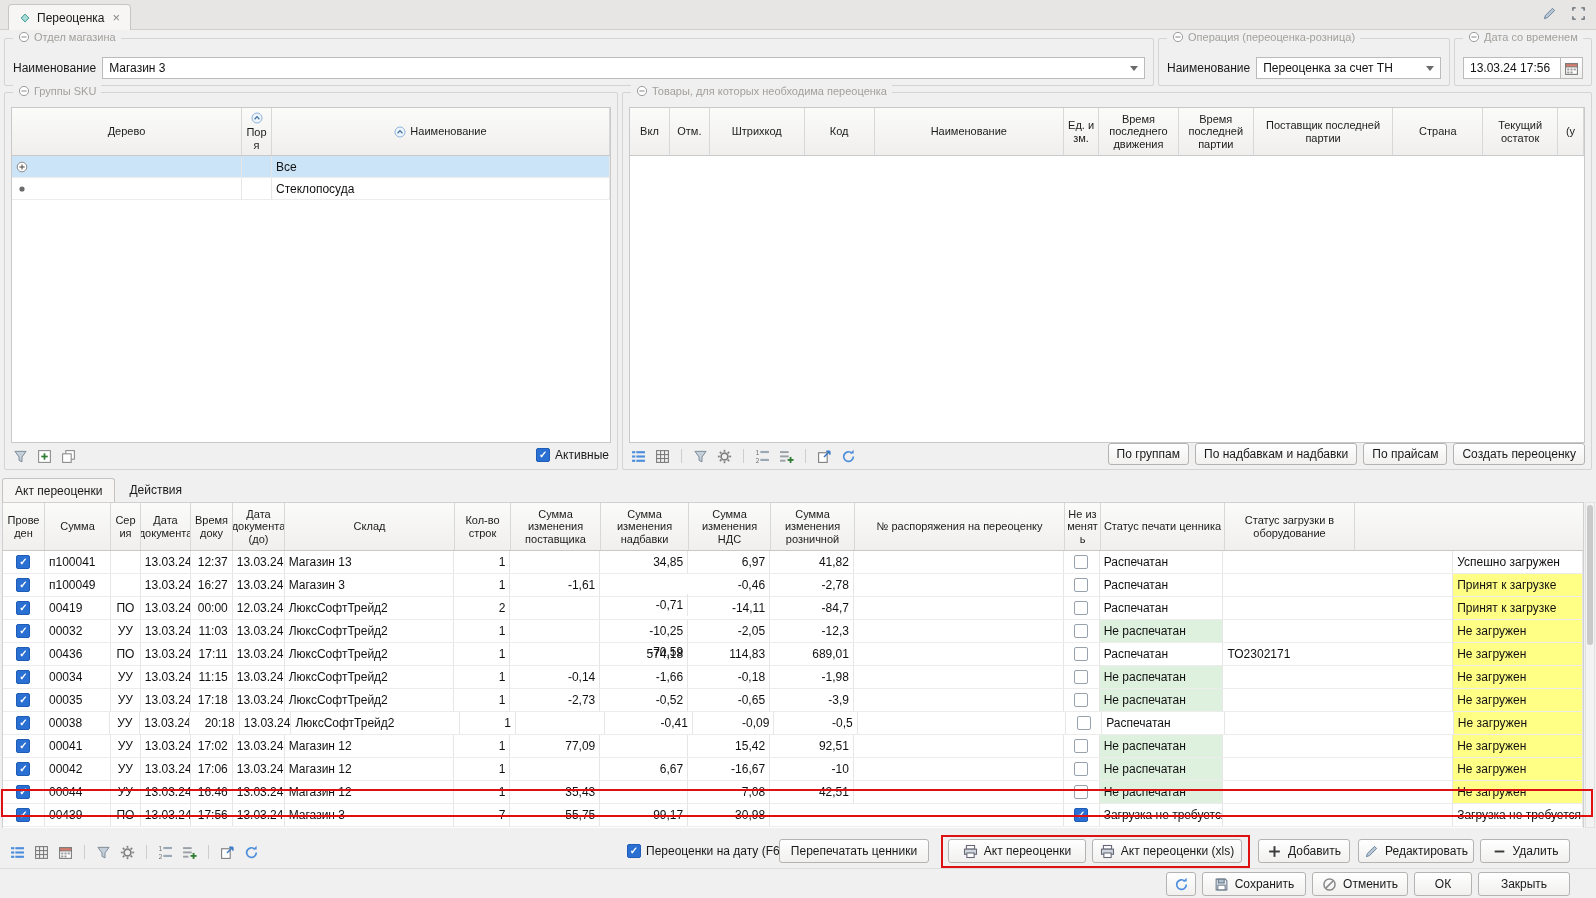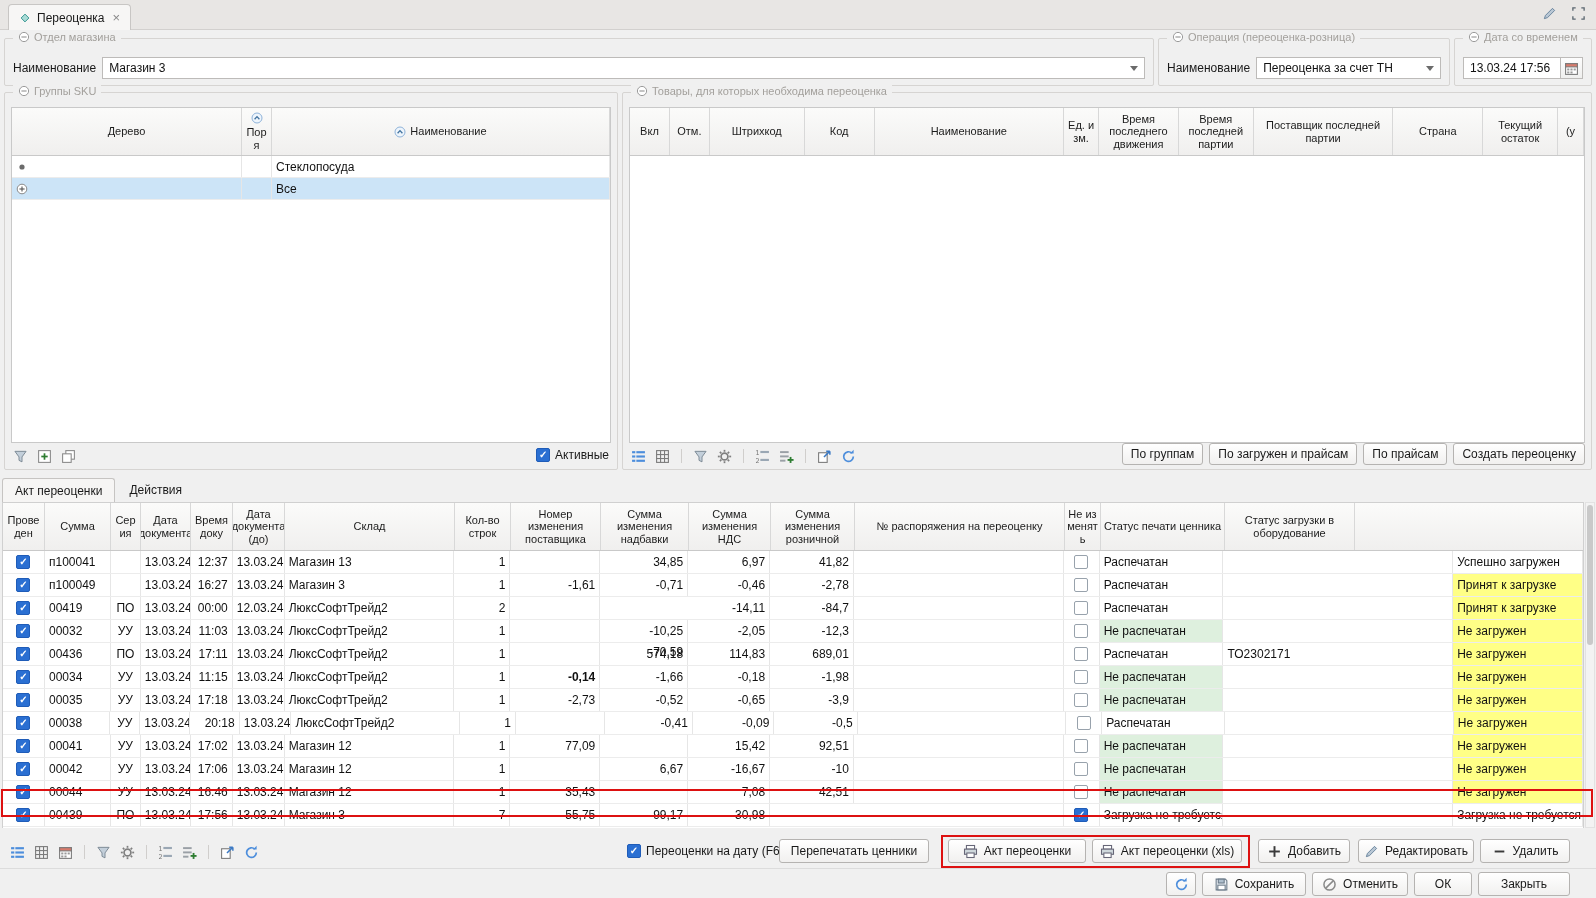--- a/index.html
+++ b/index.html
@@ -198,43 +198,43 @@
           <span class="icn s12">
               <svg viewBox="0 0 12 12">
                 <circle cx="6" cy="6" r="5" fill="#eef5fc" stroke="#8fb3d9"></circle>
                 <path d="M3.6 7.2 6 4.6l2.4 2.6" fill="none" stroke="#41729f" stroke-width="1.3"></path>
               </svg>
             </span>
           <span style="margin-left:4px">Наименование</span>
         </div>
       </div>
       <div id="sku-body">
-          <div class="trow">
-            <div class="gc al" style="width: 230px;">
-              <span class="icn s12">
-                <svg viewBox="0 0 12 12">
-                  <circle cx="6" cy="6" r="2.6" fill="#6b6b6b"></circle>
-                </svg>
-              </span>
-            </div>
-            <div class="gc" style="width: 30px;"></div>
-            <div class="gc al" style="flex: 1 1 0%;">Стеклопосуда</div>
-          </div>
           <div class="trow sel">
             <div class="gc al" style="width: 230px;">
               <span class="icn s12">
                 <svg viewBox="0 0 12 12">
                   <circle cx="6" cy="6" r="4.8" fill="#fff" stroke="#8a8a8a"></circle>
                   <line x1="3.4" y1="6" x2="8.6" y2="6" stroke="#555" stroke-width="1.1"></line>
                   <line x1="6" y1="3.4" x2="6" y2="8.6" stroke="#555" stroke-width="1.1"></line>
                 </svg>
               </span>
             </div>
             <div class="gc" style="width: 30px;"></div>
             <div class="gc al" style="flex: 1 1 0%;">Все</div>
+          </div>
+          <div class="trow">
+            <div class="gc al" style="width: 230px;">
+              <span class="icn s12">
+                <svg viewBox="0 0 12 12">
+                  <circle cx="6" cy="6" r="2.6" fill="#6b6b6b"></circle>
+                </svg>
+              </span>
+            </div>
+            <div class="gc" style="width: 30px;"></div>
+            <div class="gc al" style="flex: 1 1 0%;">Стеклопосуда</div>
           </div>
         </div>
     </div>
     <div class="icons" style="left:8px;bottom:5px">
       <span class="icn">
           <svg viewBox="0 0 14 14">
             <path d="M1.8 2.2h10.4L8.4 7.4V12l-2.8-1.4V7.4Z" fill="#c3cfda" stroke="#7b8894" stroke-width="0.9"></path>
           </svg>
         </span>
       <span class="icn">
@@ -367,21 +367,21 @@
             <path d="M11.5 7a4.5 4.5 0 1 1-1.4-3.2" fill="none" stroke="#4d8edc" stroke-width="1.6"></path>
             <path d="M11.8 0.8v3.4H8.4z" fill="#4d8edc"></path>
           </svg>
         </span>
     </div>
     <div style="position:absolute;right:6px;bottom:4px;display:flex;gap:6px">
       <button class="btn btn2">
           <span>По группам</span>
         </button>
       <button class="btn btn2">
-          <span>По загружен и прайсам</span>
+          <span>По надбавкам и надбавки</span>
         </button>
       <button class="btn btn2">
           <span>По прайсам</span>
         </button>
       <button class="btn btn2">
           <span>Создать переоценку</span>
         </button>
     </div>
   </div>
 
@@ -397,21 +397,21 @@
   <div class="tbl" id="acts-table">
     <div class="thead" id="acts-head">
         <div class="hcell brk" style="width: 42px;">Проведен</div>
         <div class="hcell" style="width: 66px;">Сумма</div>
         <div class="hcell brk" style="width: 30px;">Серия</div>
         <div class="hcell" style="width: 50px;">Дата документа</div>
         <div class="hcell brk" style="width: 42px;">Время доку</div>
         <div class="hcell" style="width: 52px;">Дата документа (до)</div>
         <div class="hcell" style="width: 170px;">Склад</div>
         <div class="hcell" style="width: 56px;">Кол-во строк</div>
-        <div class="hcell" style="width: 90px;">Номер изменения поставщика</div>
+        <div class="hcell" style="width: 90px;">Сумма изменения поставщика</div>
         <div class="hcell" style="width: 88px;">Сумма изменения надбавки</div>
         <div class="hcell" style="width: 82px;">Сумма изменения НДС</div>
         <div class="hcell" style="width: 84px;">Сумма изменения розничной</div>
         <div class="hcell" style="width: 210px;">№ распоряжения на переоценку</div>
         <div class="hcell brk" style="width: 36px;">Не изменять</div>
         <div class="hcell" style="width: 124px;">Статус печати ценника</div>
         <div class="hcell" style="width: 130px;">Статус загрузки в оборудование</div>
       </div>
     <div id="acts-body">
         <div class="grow2">
@@ -442,21 +442,21 @@
             <span class="cb on"></span>
           </div>
           <div class="gc al" style="width: 66px;">п100049</div>
           <div class="gc ac" style="width: 30px;"></div>
           <div class="gc al" style="width: 50px;">13.03.24</div>
           <div class="gc ar" style="width: 42px;">16:27</div>
           <div class="gc al" style="width: 52px;">13.03.24</div>
           <div class="gc al" style="width: 170px;">Магазин 3</div>
           <div class="gc ar" style="width: 56px;">1</div>
           <div class="gc ar" style="width: 90px;">-1,61</div>
-          <div class="gc ar" style="width: 88px;">-0,71</div>
+          <div class="gc ar" style="width: 88px; margin-top: 20px;">-0,71</div>
           <div class="gc ar" style="width: 82px;">-0,46</div>
           <div class="gc ar" style="width: 84px;">-2,78</div>
           <div class="gc al" style="width: 210px;"></div>
           <div class="gc cc" style="width: 36px;">
             <span class="cb"></span>
           </div>
           <div class="gc al" style="width: 124px;">Распечатан</div>
           <div class="gc al" style="width: 230px;"></div>
           <div class="gc al bg-yellow" style="width: 130px;">Принят к загрузке</div>
         </div>
@@ -533,21 +533,21 @@
           <div class="gc cc" style="width: 42px;">
             <span class="cb on"></span>
           </div>
           <div class="gc al" style="width: 66px;">00034</div>
           <div class="gc ac" style="width: 30px;">УУ</div>
           <div class="gc al" style="width: 50px;">13.03.24</div>
           <div class="gc ar" style="width: 42px;">11:15</div>
           <div class="gc al" style="width: 52px;">13.03.24</div>
           <div class="gc al" style="width: 170px;">ЛюксСофтТрейд2</div>
           <div class="gc ar" style="width: 56px;">1</div>
-          <div class="gc ar" style="width: 90px; font-weight: bold;">-0,14</div>
+          <div class="gc ar" style="width: 90px;">-0,14</div>
           <div class="gc ar" style="width: 88px;">-1,66</div>
           <div class="gc ar" style="width: 82px;">-0,18</div>
           <div class="gc ar" style="width: 84px;">-1,98</div>
           <div class="gc al" style="width: 210px;"></div>
           <div class="gc cc" style="width: 36px;">
             <span class="cb"></span>
           </div>
           <div class="gc al bg-green" style="width: 124px;">Не распечатан</div>
           <div class="gc al" style="width: 230px;"></div>
           <div class="gc al bg-yellow" style="width: 130px;">Не загружен</div>

